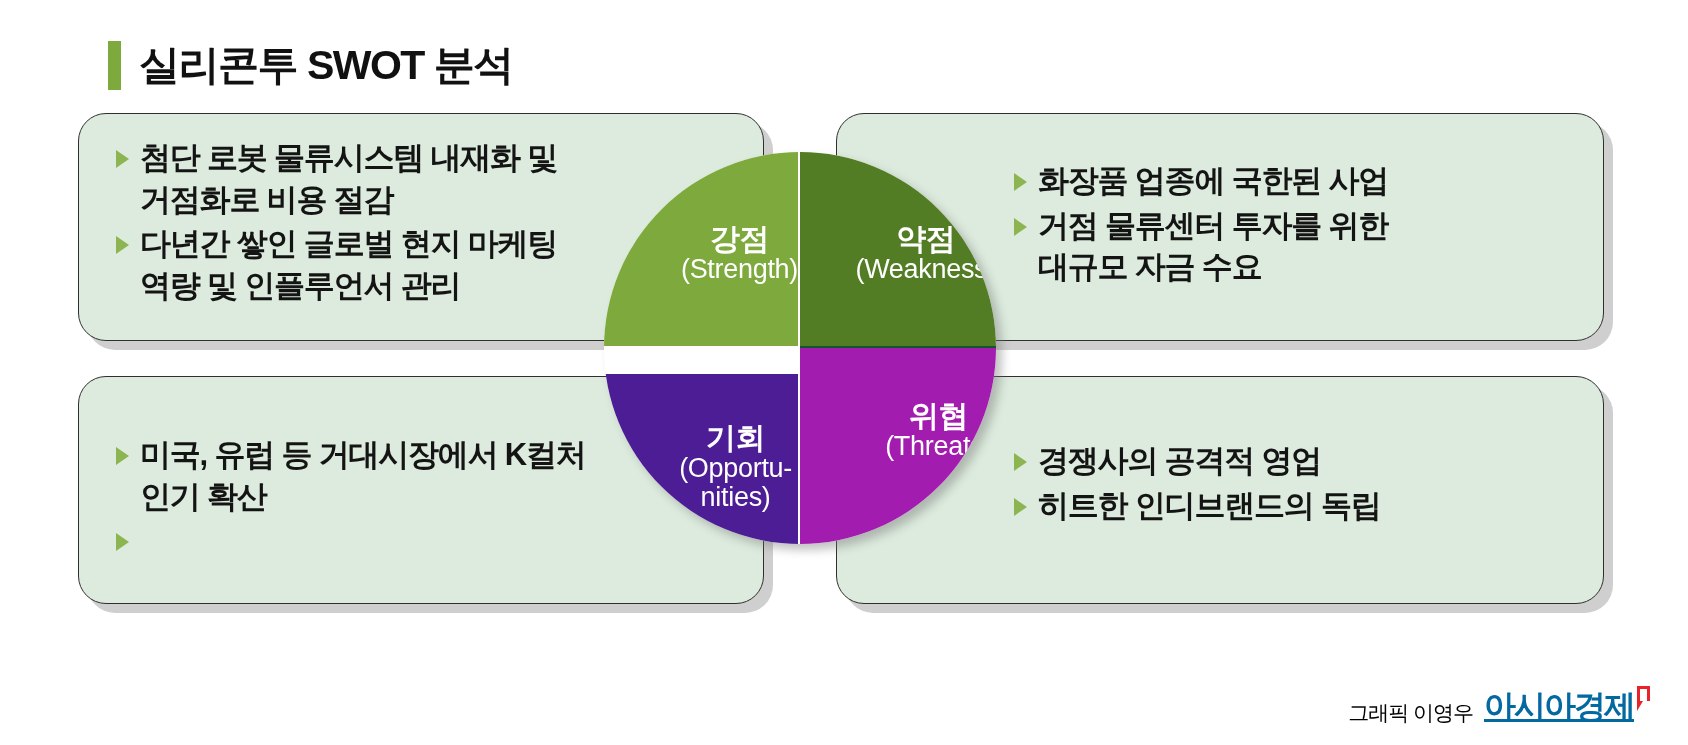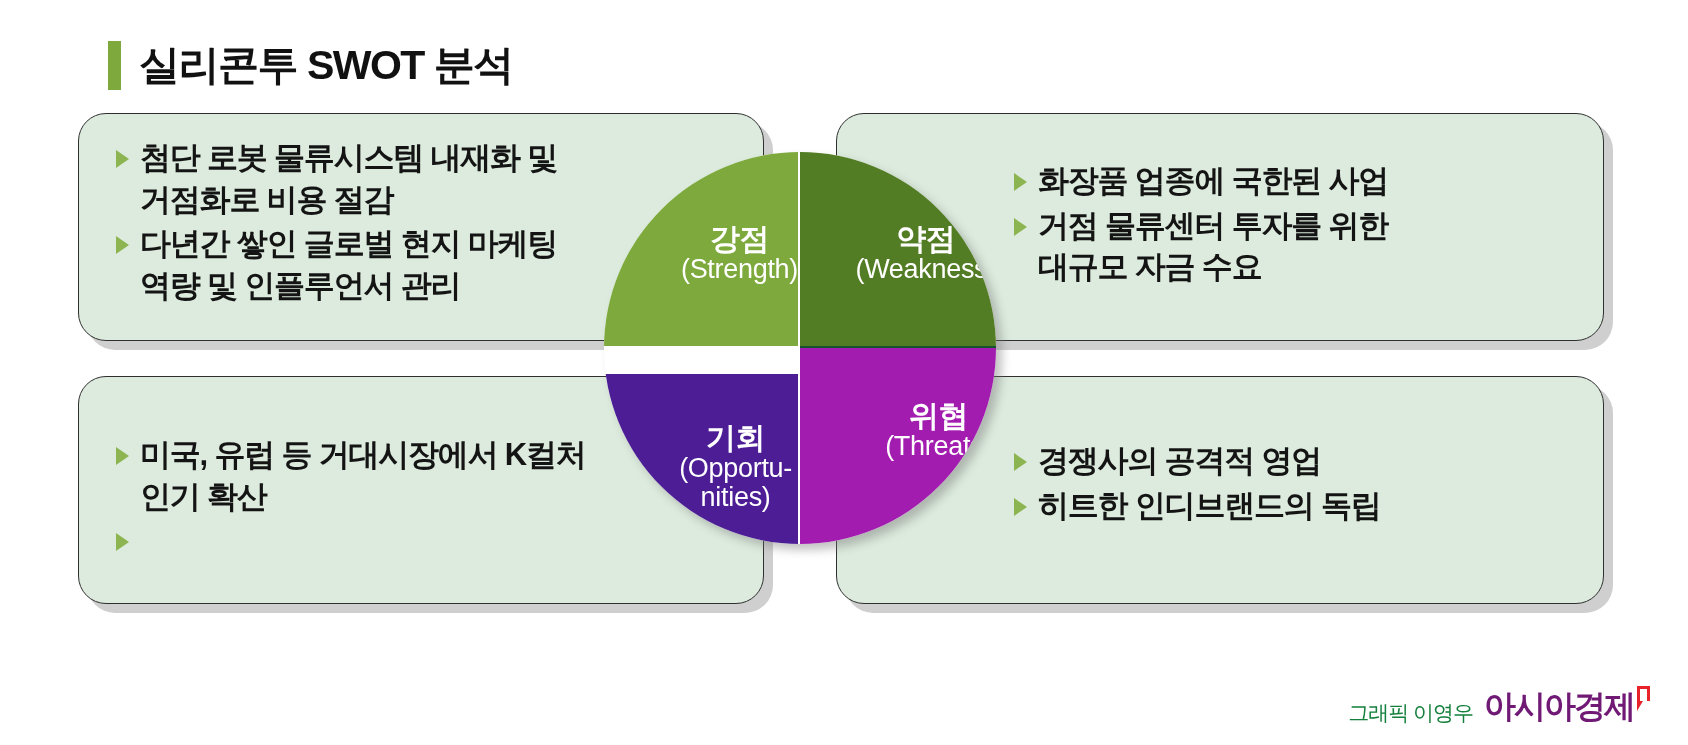--- a/index.html
+++ b/index.html
@@ -136,33 +136,34 @@
   #footer {
     position: absolute;
     right: 38px;
     bottom: 16px;
     display: flex;
     align-items: flex-end;
     gap: 11px;
   }
   #credit-text {
     font-size: 21px;
-    color: #15803d;
+    color: #000000;
     letter-spacing: -1px;
     padding-bottom: 2px;
   }
   #brand-wrap {
     display: flex;
     align-items: flex-start;
   }
   #brand-text {
     font-size: 32px;
     font-weight: bold;
-    color: #701a75;
+    color: #0369a1;
     letter-spacing: -2px;
+    text-decoration: underline;
   }
   #brand-mark {
     width: 13px;
     height: 15px;
     border: 3px solid #E8232A;
     border-bottom: none;
     box-sizing: border-box;
     margin-left: 3px;
     margin-top: 1px;
     position: relative;

